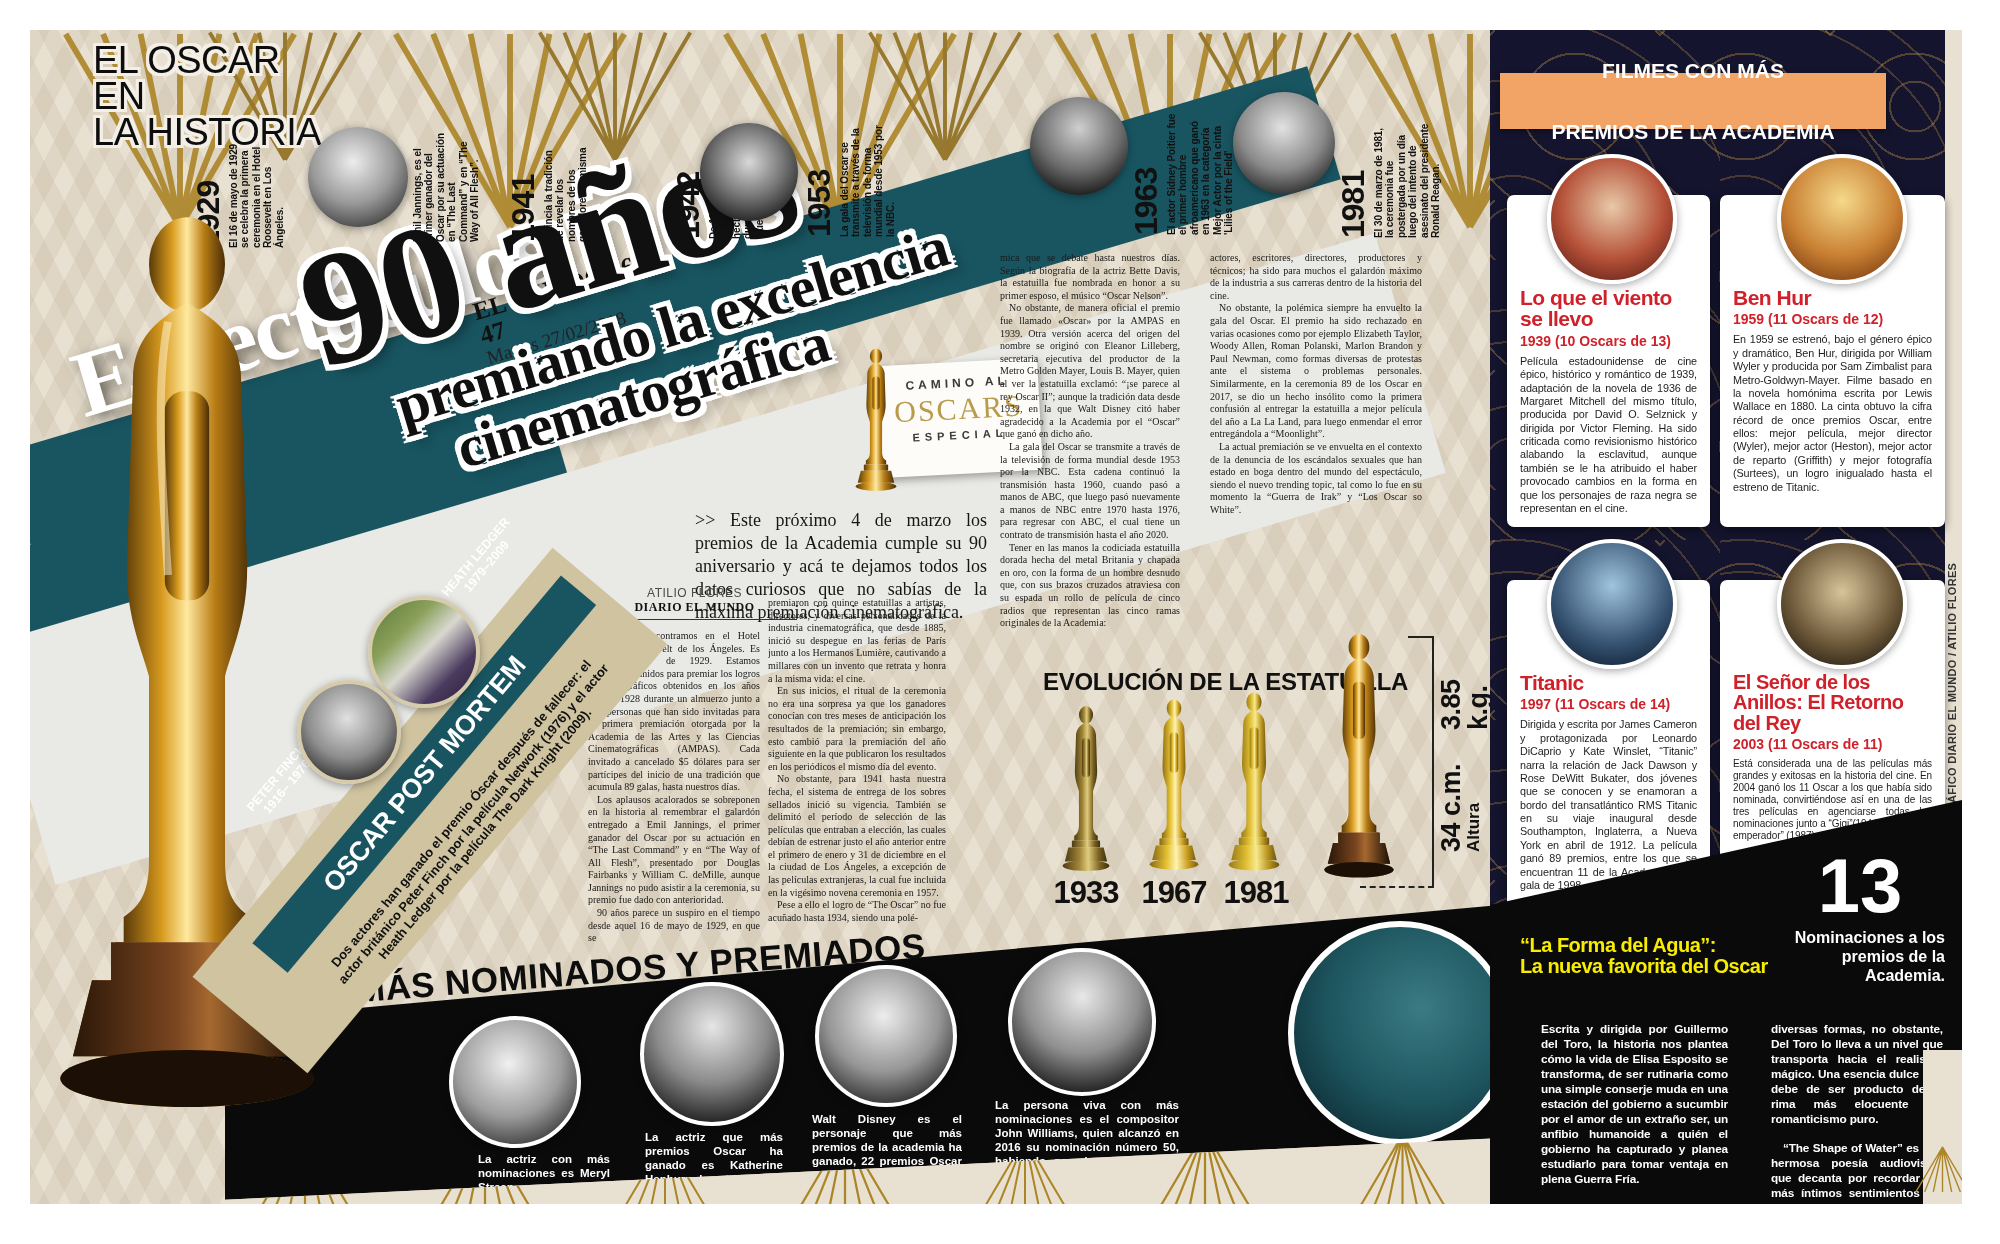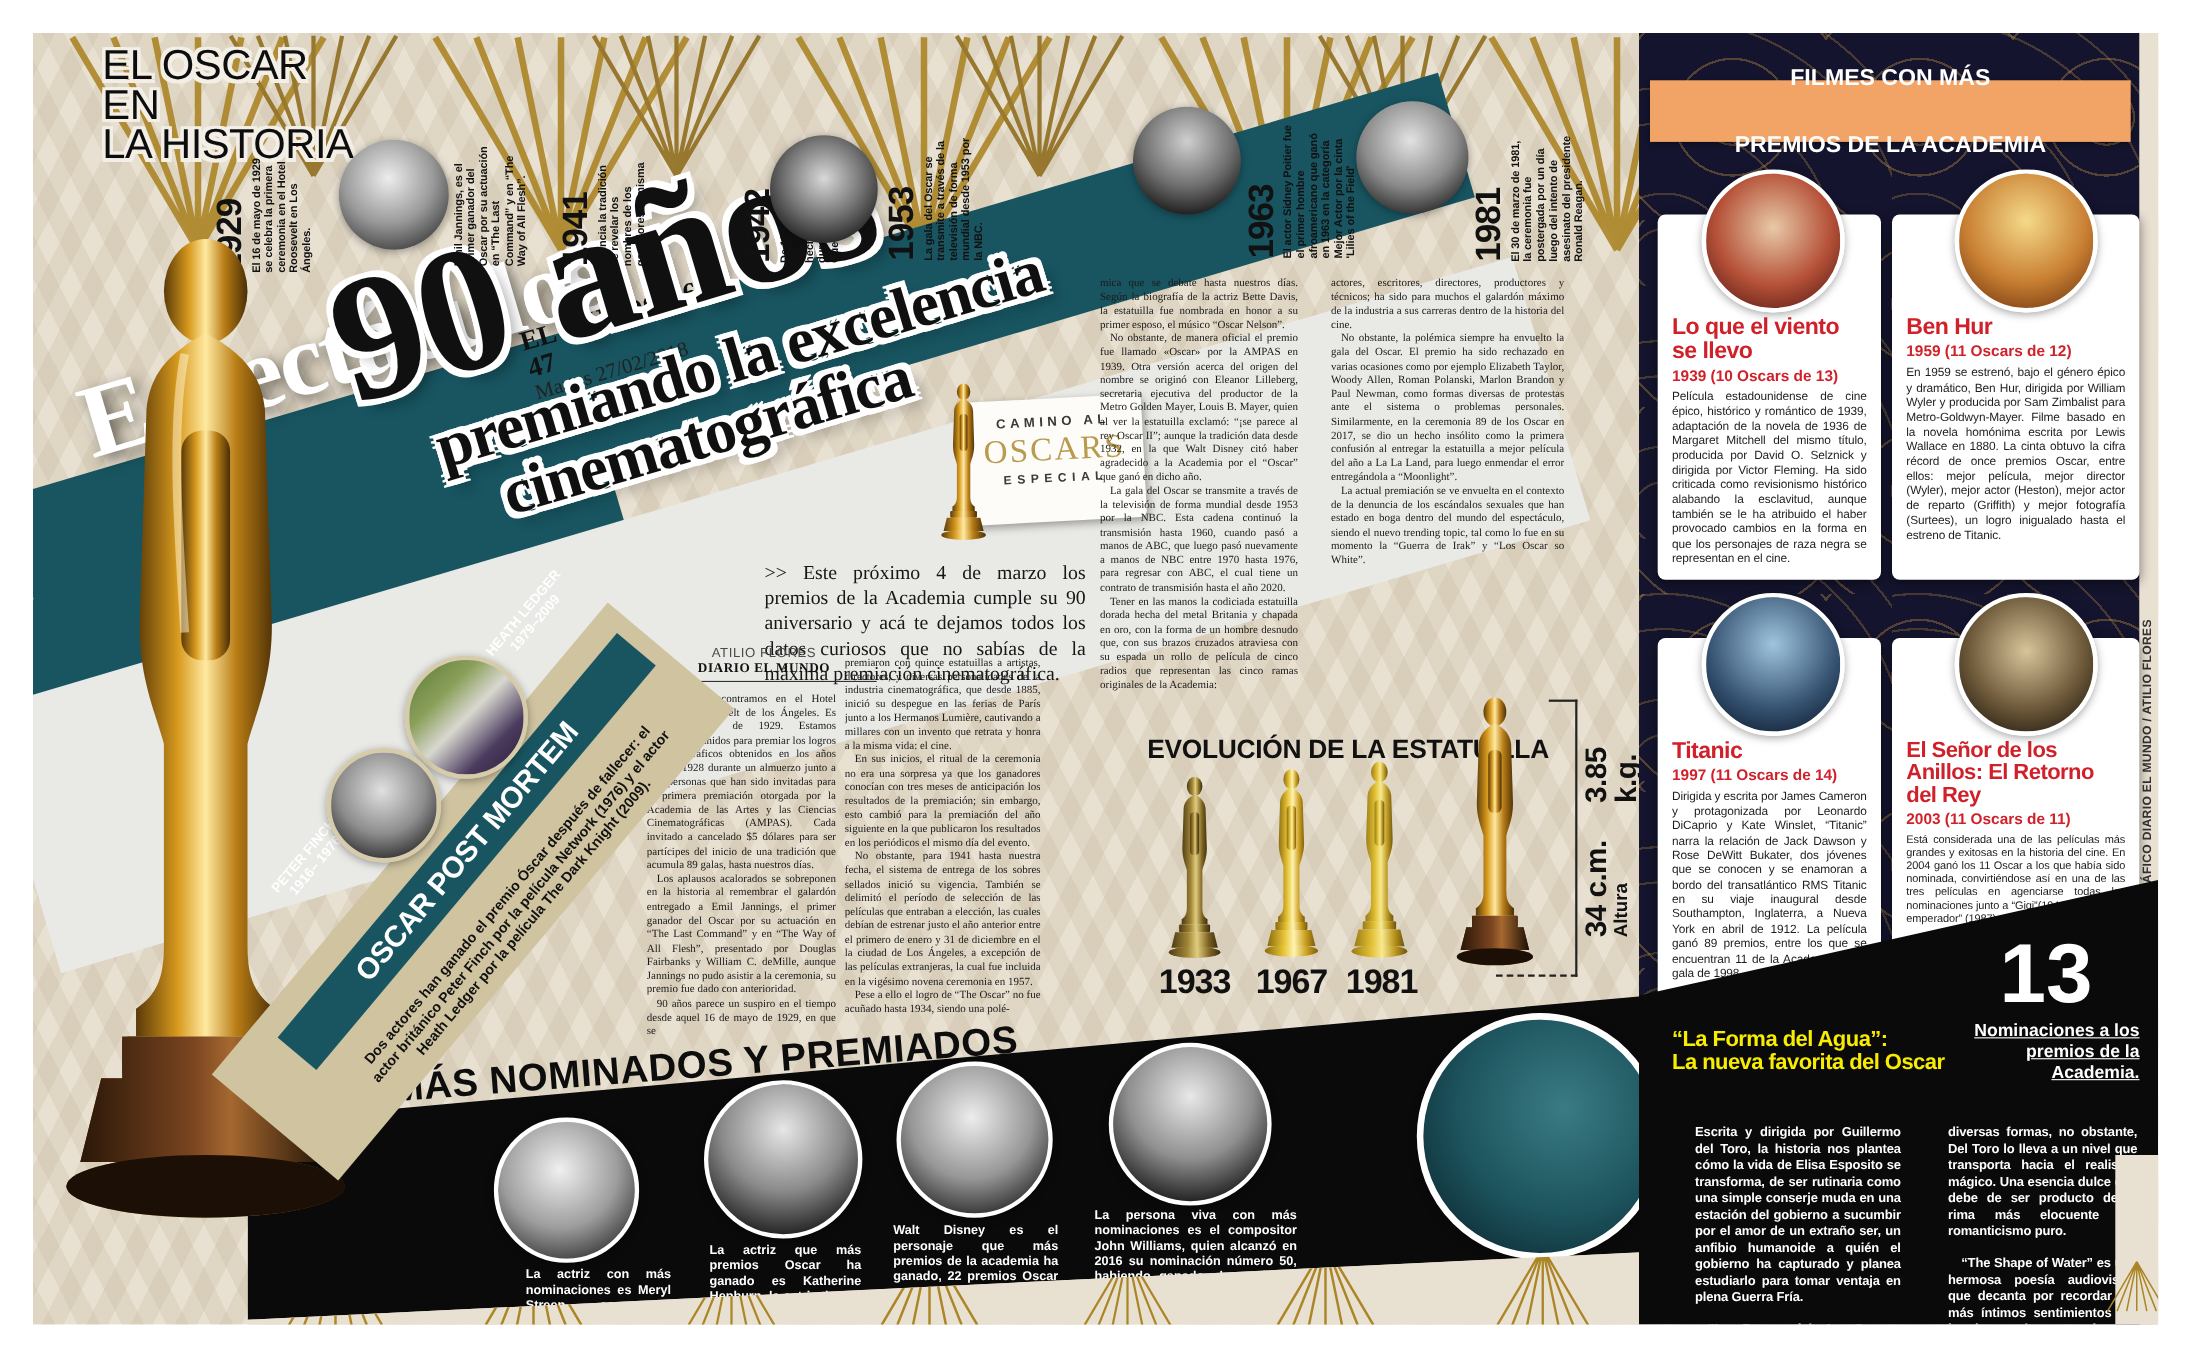--- a/index.html
+++ b/index.html
@@ -321,21 +321,21 @@
     <div>PETER FINCH</div>
     <div>1916– 1976</div>
   </div>
   <div class="circ" style="left:338px;top:566px;width:104px;height:104px;border-color:#d6cbaa;background:linear-gradient(135deg,#5a7a3a,#8aa05a 30%,#d8d8d0 50%,#4a3a5e 75%,#2a1f38);"></div>
   <div class="circ" style="left:267px;top:650px;width:96px;height:96px;border-color:#d6cbaa;background:radial-gradient(circle at 48% 36%,#e0e0e0,#8d8d8d 50%,#262626 86%);"></div>
 
   <div class="sidebar" style="left:1460px;top:0;width:455px;height:1174px;"></div>
   <div class="abs" style="left:1915px;top:0;width:17px;height:810px;background:#e8e0d1;"></div>
   <div class="abs rot90 credit" style="left:1916px;top:790px;width:360px;">GRÁFICO DIARIO EL MUNDO / ATILIO FLORES</div>
 
-  <div class="sb-header" style="left:1470px;top:43px;width:437px;height:56px;gap:36px;">
+  <div class="sb-header" style="left:1470px;top:43px;width:386px;height:56px;gap:36px;">
     <div>FILMES CON MÁS</div>
     <div>PREMIOS DE LA ACADEMIA</div>
   </div>
 
   <div class="card" style="left:1477px;top:165px;width:203px;height:332px;">
     <div class="ft">Lo que el viento se llevo</div>
     <div class="fy">1939  (10 Oscars de 13)</div>
     <div class="fb">Película estadounidense de cine épico, histórico y romántico de 1939, adaptación de la novela de 1936 de Margaret Mitchell del mismo título, producida por David O. Selznick y dirigida por Victor Fleming. Ha sido criticada como revisionismo histórico alabando la esclavitud, aunque también se le ha atribuido el haber provocado cambios en la forma en que los personajes de raza negra se representan en el cine.</div>
   </div>
   <div class="card" style="left:1690px;top:165px;width:225px;height:332px;">
@@ -354,21 +354,21 @@
     <div class="fb">Está considerada una de las películas más grandes y exitosas en la historia del cine. En 2004 ganó los 11 Oscar a los que había sido nominada, convirtiéndose así en una de las tres películas en agenciarse todas las nominaciones junto a “Gigi”(1944) y “El último emperador” (1987).</div>
   </div>
 
   <div class="circ" style="left:1517px;top:124px;width:122px;height:122px;background:radial-gradient(circle at 50% 40%,#e8c9a8,#b55138 55%,#5e1f18 90%);"></div>
   <div class="circ" style="left:1747px;top:124px;width:122px;height:122px;background:radial-gradient(circle at 50% 35%,#f5d98a,#c98033 55%,#7a3d12 90%);"></div>
   <div class="circ" style="left:1517px;top:509px;width:122px;height:122px;background:radial-gradient(circle at 50% 35%,#9fc4de,#33506e 60%,#101c30 92%);"></div>
   <div class="circ" style="left:1747px;top:509px;width:122px;height:122px;background:radial-gradient(circle at 50% 40%,#d8c49a,#6e5a3a 55%,#221a10 90%);"></div>
 
   <div class="band" style="left:1460px;top:760px;width:472px;height:414px;clip-path:polygon(0% 27.8%, 100% 2.4%, 100% 100%, 0% 100%);"></div>
   <div class="abs num13" style="left:1765px;top:822px;width:130px;">13</div>
-  <div class="abs nomtxt" style="left:1745px;top:898px;width:170px;text-decoration:underline;">Nominaciones a los premios de la Academia.</div>
+  <div class="abs nomtxt" style="left:1745px;top:898px;width:170px;">Nominaciones a los premios de la Academia.</div>
   <div class="abs sw-title" style="left:1490px;top:905px;width:450px;">
     <div>“La Forma del Agua”:</div>
     <div>La nueva favorita del Oscar</div>
   </div>
   <div class="sw-col" style="left:1497px;top:978px;width:215px;height:186px;">
     <p>Escrita y dirigida por Guillermo del Toro, la historia nos plantea cómo la vida de Elisa Esposito se transforma, de ser rutinaria como una simple conserje muda en una estación del gobierno a sucumbir por el amor de un extraño ser, un anfibio humanoide a quién el gobierno ha capturado y planea estudiarlo para tomar ventaja en plena Guerra Fría.</p>
     <p>“La Forma del Agua”, nos muestra un tema que ha sido contado incansables veces y de</p>
   </div>
   <div class="sw-col" style="left:1727px;top:978px;width:200px;height:186px;">
     <p>diversas formas, no obstante, Del Toro lo lleva a un nivel que transporta hacia el realismo mágico. Una esencia dulce que debe de ser producto de la rima más elocuente del romanticismo puro.</p>

